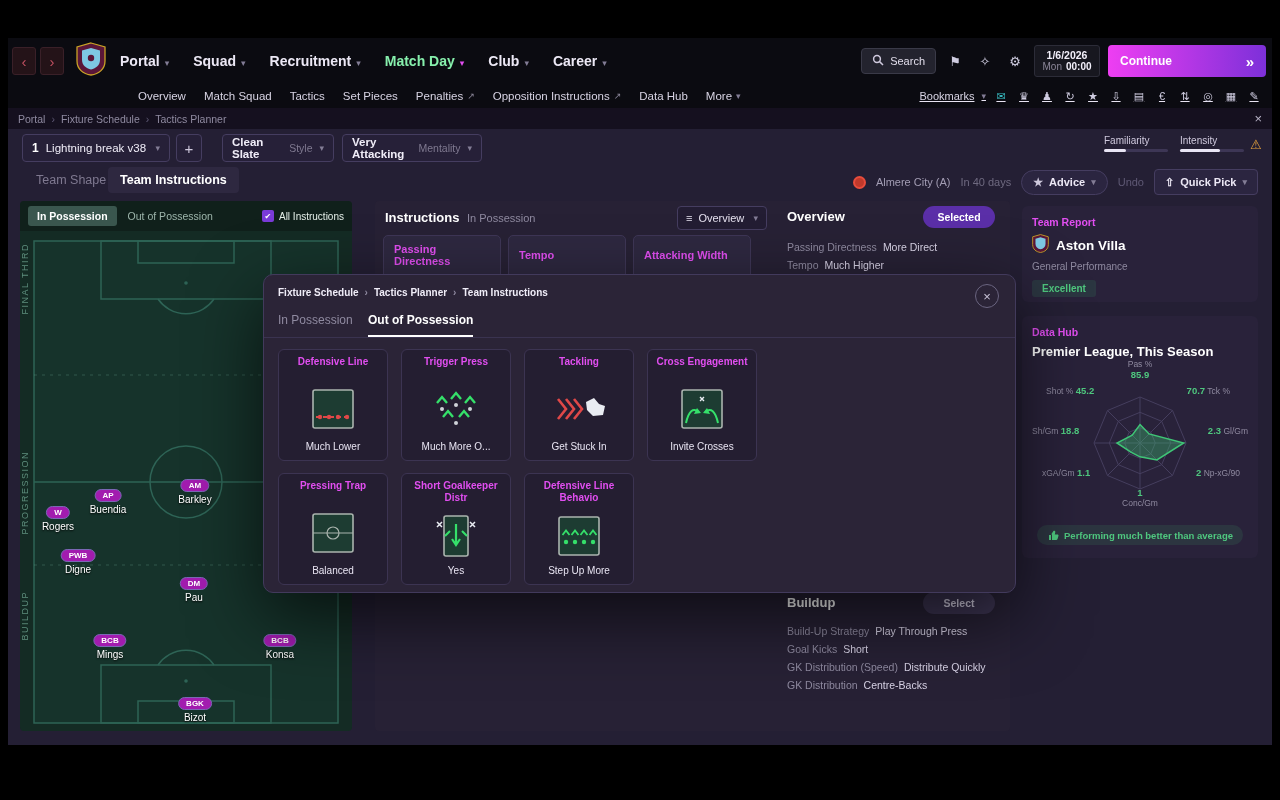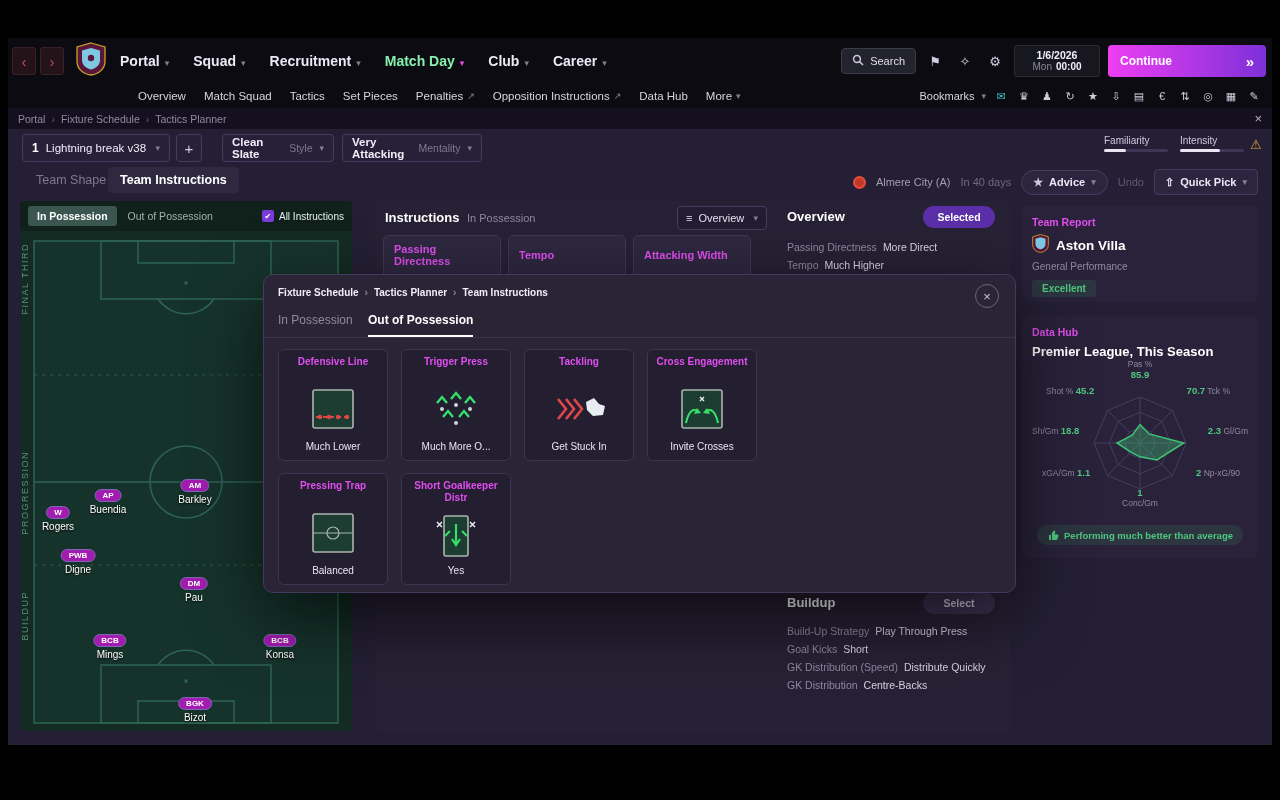--- a/index.html
+++ b/index.html
@@ -18,37 +18,37 @@
   .nav-item { display:flex; align-items:baseline; gap:5px; margin-right:24px; cursor:pointer; }
   .nav-label { font-size:14px; font-weight:bold; color:#ece8f5; }
   .nav-item.active .nav-label { color:#86efac; }
   .caret { font-size:9px; color:#837d96; }
   .nav-item.active .caret { color:#e14ef0; }
   .tb-right { margin-left:auto; display:flex; align-items:center; gap:8px; padding-right:6px; }
   .search-btn { display:flex; align-items:center; gap:6px; background:#23232e; border:1px solid #3a3a48;
                 border-radius:4px; height:26px; padding:0 10px; font-size:11px; color:#e0dcea; cursor:pointer; }
   .tb-icon { width:22px; height:22px; display:flex; align-items:center; justify-content:center;
              color:#cfcce0; font-size:13px; cursor:pointer; }
-  .date-box { background:#17171f; border:1px solid #2c2c38; border-radius:3px; width:86px; height:32px;
+  .date-box { background:#17171f; border:1px solid #2c2c38; border-radius:3px; width:66px; height:32px;
               display:flex; flex-direction:column; align-items:center; justify-content:center; line-height:1.15;text-align:center; }
   .date-line1 { font-size:10.5px; font-weight:bold; color:#f2effa; }
   .date-line2 { font-size:10px; color:#8c8799; }
   .date-line2 b { color:#f2effa; margin-left:4px; }
   .continue-btn { width:158px; height:32px; border-radius:4px; display:flex; align-items:center;
                   justify-content:space-between; padding:0 12px; cursor:pointer;
                   background:linear-gradient(90deg,#ee3ef2,#7d30d9); }
   .continue-btn .lbl { font-size:12px; font-weight:bold; color:#fff; }
   .continue-btn .chev { font-size:15px; font-weight:bold; color:#fff; }
 
   
   .subnav { position:absolute; left:0; top:46px; width:1264px; height:24px; background:#0b0b11;
             display:flex; align-items:center; padding:0 10px 0 130px; font-size:11.5px; }
   .sn-item { color:#d8d4e4; margin-right:18px; display:flex; gap:4px; align-items:center; cursor:pointer; }
   .sn-ext { font-size:9px; color:#8a8598; }
-  .sn-right { margin-left:auto; display:flex; align-items:center; gap:7px; }
+  .sn-right { margin-left:auto; display:flex; align-items:center; gap:7px;text-decoration:underline; }
   .bm-label { color:#d8d4e4; font-size:11px; }
   .mini-icon { width:16px; height:16px; display:flex; align-items:center; justify-content:center;
                font-size:11px; color:#cfcce0; cursor:pointer; }
   .mini-icon.teal { color:#39c3c9; }
 
   
   .crumbbar { position:absolute; left:0; top:70px; width:1264px; height:21px; background:#15101f;
               display:flex; align-items:center; padding:0 10px; font-size:10.5px; color:#8f8aa0; }
   .crumb-sep { margin:0 6px; color:#5f5975; }
   .crumb-close { margin-left:auto; color:#b9b4c8; font-size:13px; cursor:pointer; }
@@ -538,20 +538,41 @@
           <div class="card-icon">
             <svg width="56" height="44" viewBox="0 0 56 44">
                 <rect x="16" y="2" width="24" height="40" rx="2" fill="#1d3c32" stroke="#aab4ae" stroke-width="1.6"></rect>
                 <path d="M28 10 L28 30 M24 25 L28 31 L32 25" stroke="#35e06a" stroke-width="2.2" fill="none"></path>
                 <path d="M9 8 l5 5 M14 8 l-5 5" stroke="#e9ecf2" stroke-width="1.5"></path>
                 <path d="M42 8 l5 5 M47 8 l-5 5" stroke="#e9ecf2" stroke-width="1.5"></path>
                 <path d="M17 22 L22 17 M34 17 L39 22" stroke="#35e06a" stroke-width="2"></path>
               </svg>
           </div>
           <div class="card-value">Yes</div>
+        </div>
+        <div class="instr-card">
+          <div class="card-title">Defensive Line Behavio</div>
+          <div class="card-icon">
+            <svg width="56" height="44" viewBox="0 0 56 44">
+                <rect x="8" y="3" width="40" height="38" rx="2" fill="#1d3c32" stroke="#aab4ae" stroke-width="1.6"></rect>
+                <g fill="#35e06a">
+                  <circle cx="15" cy="28" r="2.2"></circle>
+                  <circle cx="24" cy="28" r="2.2"></circle>
+                  <circle cx="33" cy="28" r="2.2"></circle>
+                  <circle cx="42" cy="28" r="2.2"></circle>
+                </g>
+                <g stroke="#35e06a" stroke-width="1.8" fill="none">
+                  <path d="M11.5 21 L15 16.5 L18.5 21"></path>
+                  <path d="M20.5 21 L24 16.5 L27.5 21"></path>
+                  <path d="M29.5 21 L33 16.5 L36.5 21"></path>
+                  <path d="M38.5 21 L42 16.5 L45.5 21"></path>
+                </g>
+              </svg>
+          </div>
+          <div class="card-value">Step Up More</div>
         </div>
       </div>
     </div>
 
     <div class="side-card" style="top:77px;height:96px">
       <div class="sc-title">Team Report</div>
       <div class="team-row">
         <span>
           <svg width="17" height="19" viewBox="0 0 30 34">
               <path d="M15 1 L29 5 V19 C29 27 23 32 15 33 C7 32 1 27 1 19 V5 Z" fill="#5a1638" stroke="#c9a227" stroke-width="1.6"></path>

